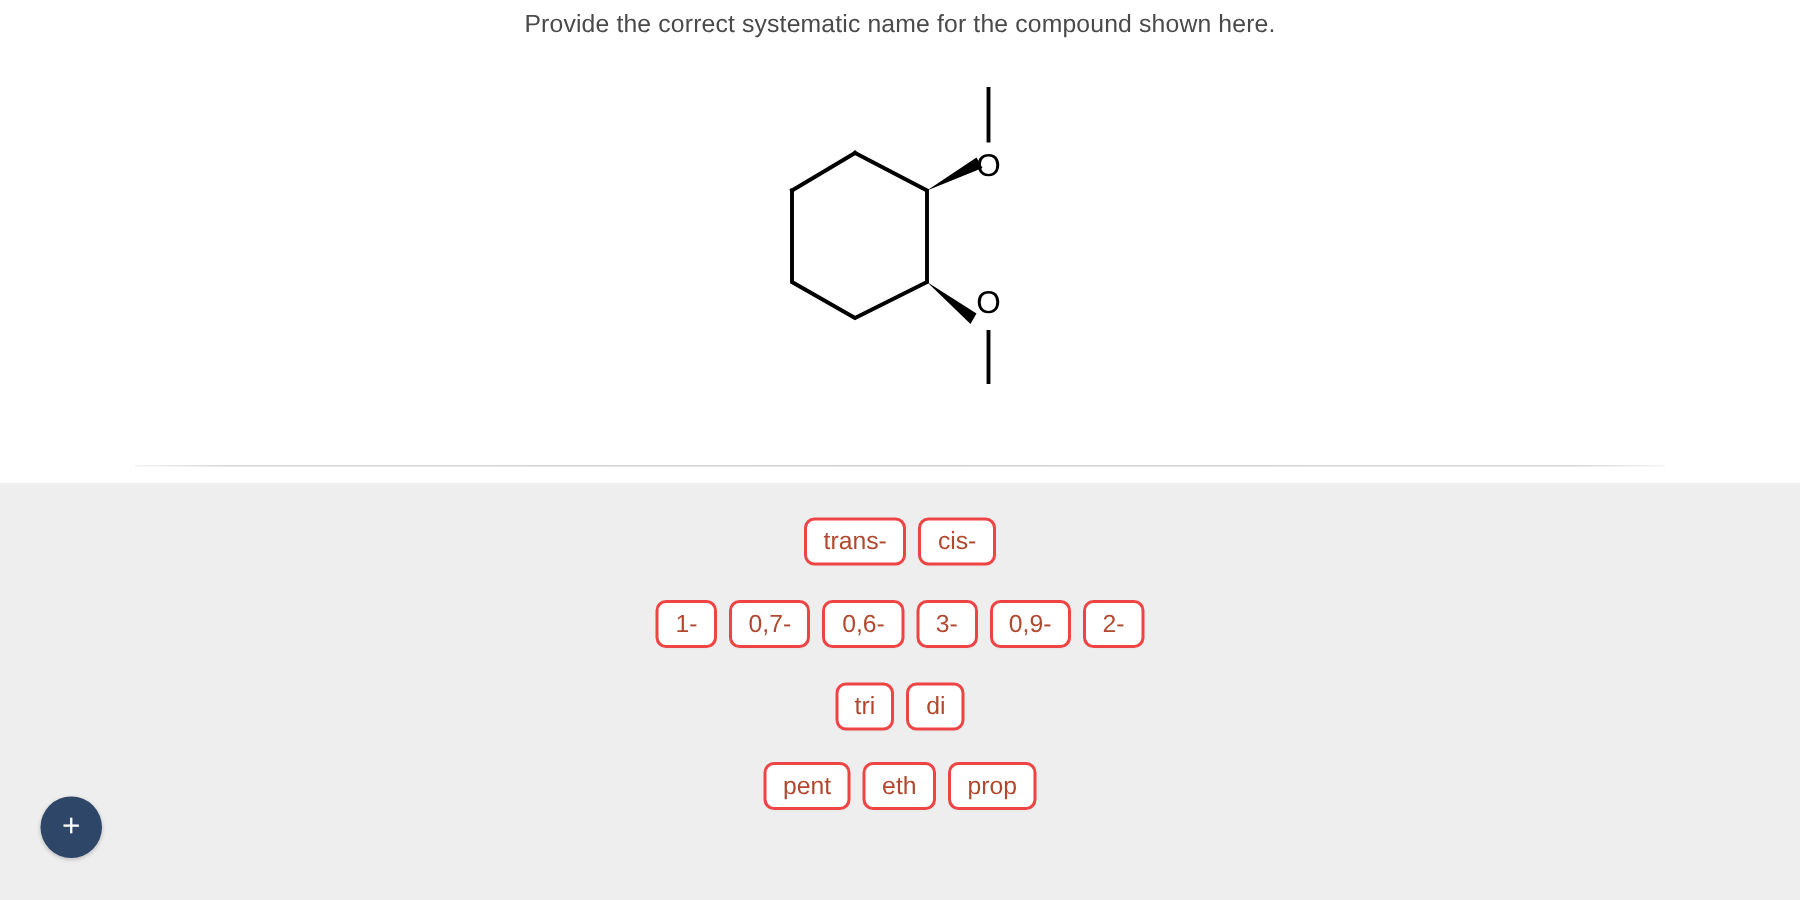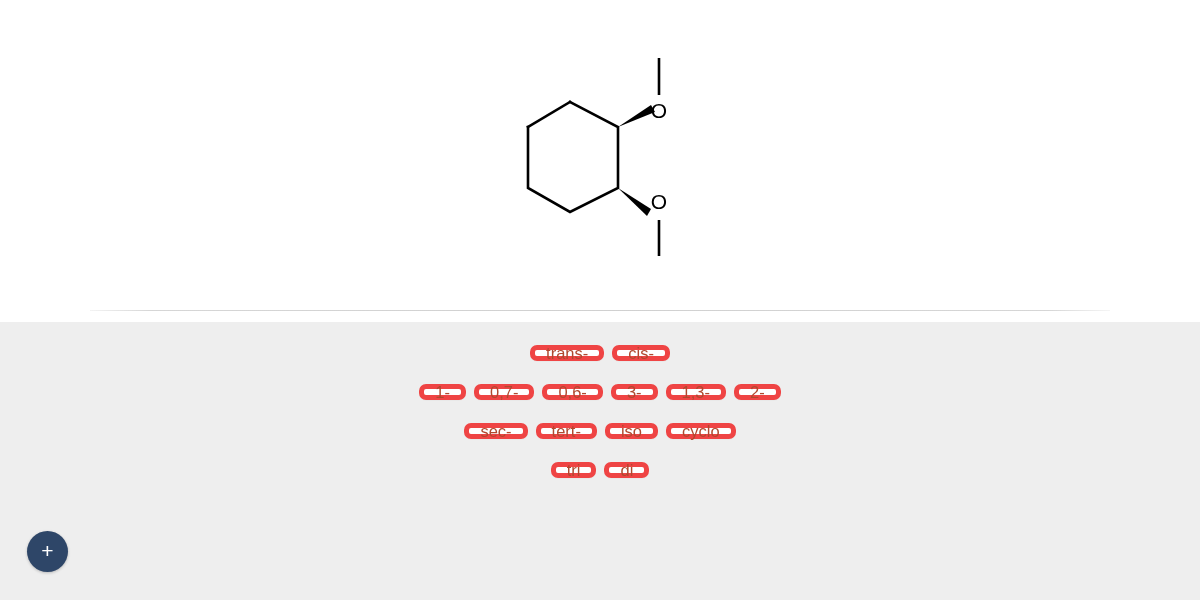--- a/index.html
+++ b/index.html
@@ -78,24 +78,24 @@
     align-items: center;
     gap: 8px;
     margin-bottom: 23px;
   }
   .token-row.row-gap-large { margin-bottom: 21px; }
 
   .token-btn {
     display: inline-flex;
     align-items: center;
     justify-content: center;
-    height: 16px;
+    height: 32px;
     padding: 0 11px;
     background: #ffffff;
-    border: 5px solid #ef4444;
+    border: 2px solid #ef4444;
     border-radius: 7px;
     color: #b0492f;
     font-family: "Liberation Sans", sans-serif;
     font-size: 16.5px;
     line-height: 1;
     box-sizing: border-box;
     cursor: pointer;
     white-space: nowrap;
     box-shadow: 0 1px 0 rgba(0,0,0,0.02);
     user-select: none;
@@ -124,20 +124,21 @@
     line-height: 1;
     font-family: "Liberation Sans", sans-serif;
     margin-top: -2px;
   }
 </style>
 </head>
 <body>
 
 <div id="question-panel">
 
+  <div id="prompt-text">Provide the correct systematic name for the compound shown here.</div>
 
   <div id="molecule-figure">
     <svg width="220" height="230" viewBox="0 0 220 230" xmlns="http://www.w3.org/2000/svg">
       <g stroke="#000000" stroke-width="2.6" fill="none" stroke-linecap="square">
 
         <polyline points="28,87 28,148 70,172 118,148 118,87 70,62"></polyline>
         <line x1="70" y1="62" x2="28" y2="87"></line>
       </g>
 
       <polygon points="118,87 151,65 155,72" fill="#000000"></polygon>
@@ -160,34 +161,33 @@
   <div class="token-row">
     <button class="token-btn">trans-</button>
     <button class="token-btn">cis-</button>
   </div>
 
   <div class="token-row">
     <button class="token-btn">1-</button>
     <button class="token-btn">0,7-</button>
     <button class="token-btn">0,6-</button>
     <button class="token-btn">3-</button>
-    <button class="token-btn">1,3-</button>
+    <button class="token-btn">0,9-</button>
     <button class="token-btn">2-</button>
   </div>
 
-  <div class="token-row">
-    <button class="token-btn">sec-</button>
-    <button class="token-btn">tert-</button>
-    <button class="token-btn">iso</button>
-    <button class="token-btn">cyclo</button>
-  </div>
 
   <div class="token-row row-gap-large">
     <button class="token-btn">tri</button>
     <button class="token-btn">di</button>
   </div>
 
+  <div class="token-row">
+    <button class="token-btn">pent</button>
+    <button class="token-btn">eth</button>
+    <button class="token-btn">prop</button>
+  </div>
 
 </div>
 
 <button id="add-button">
   <span class="plus-glyph">+</span>
 </button>
 
 </body></html>

